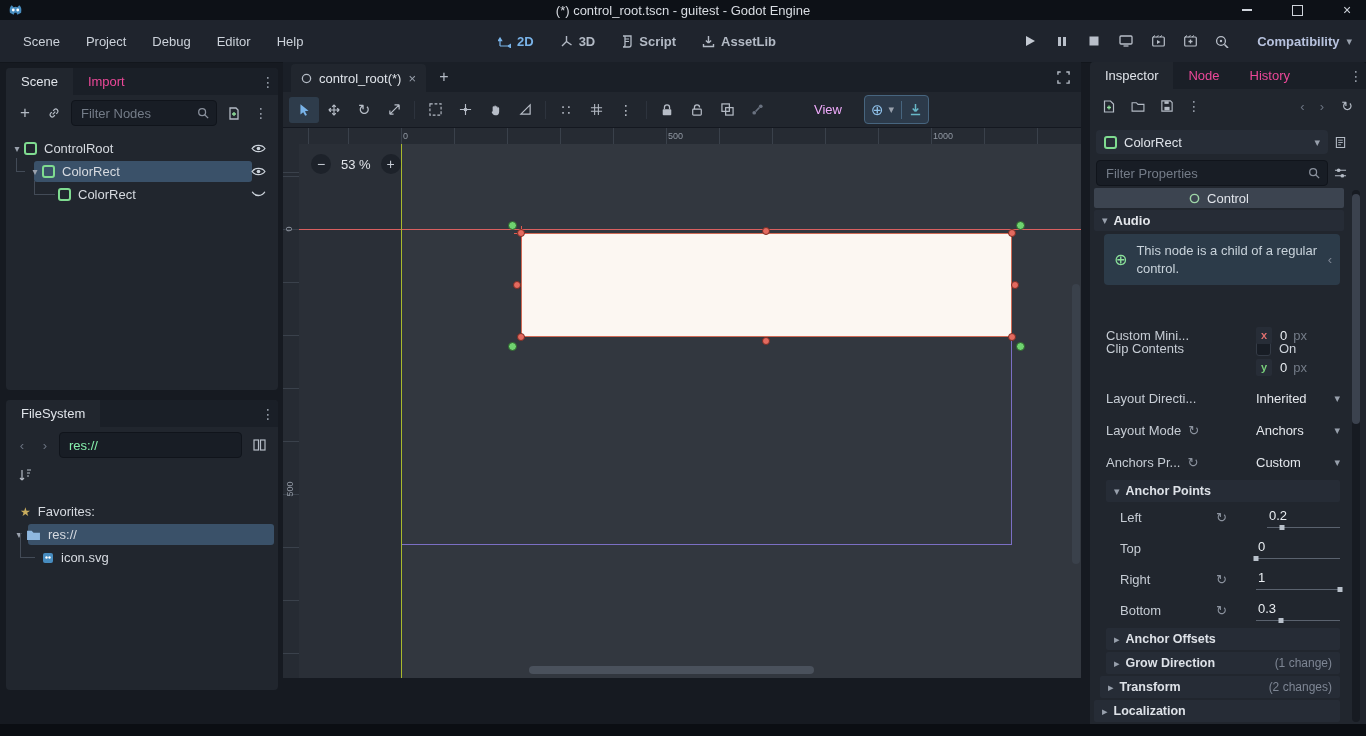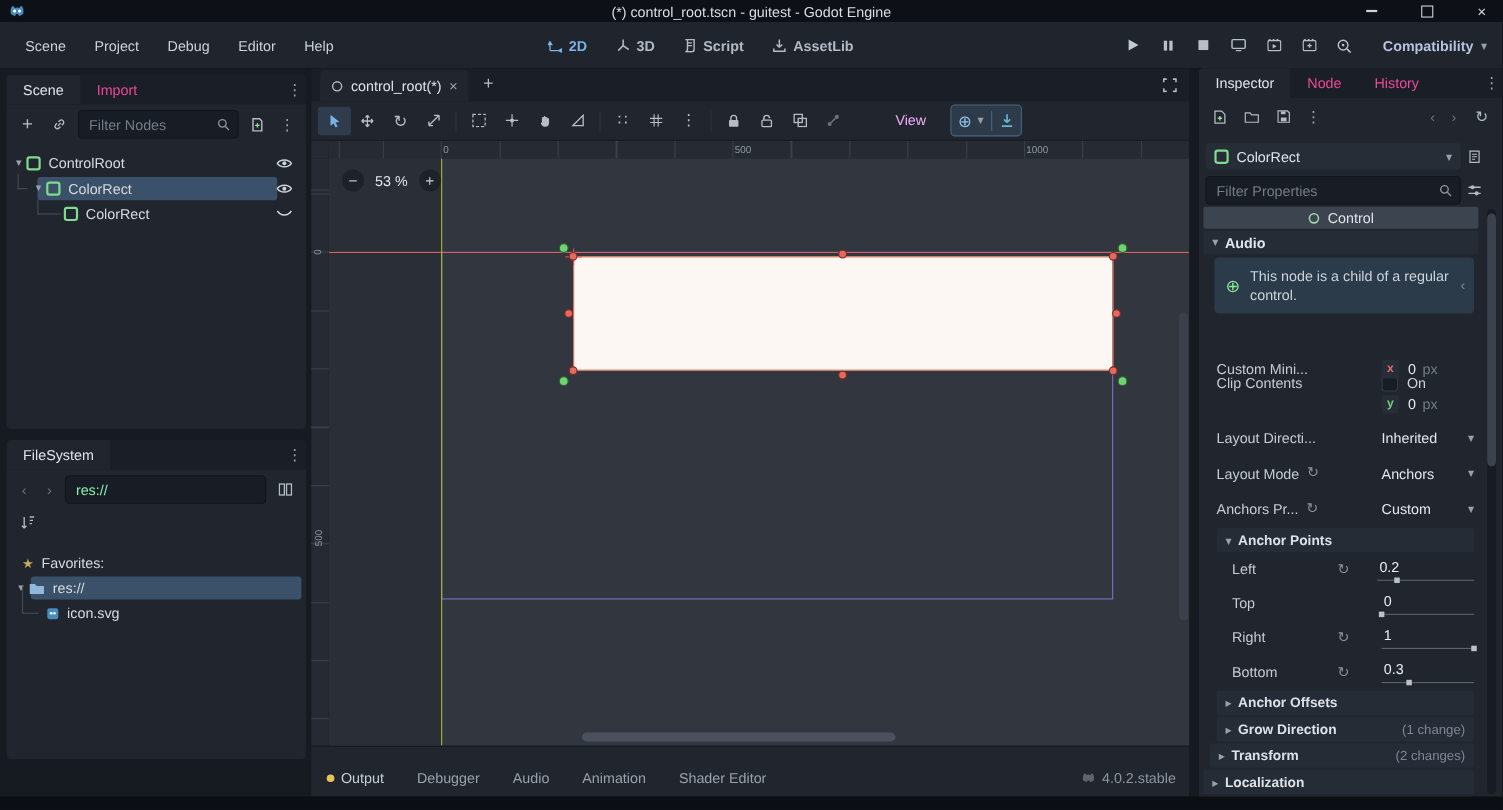--- a/index.html
+++ b/index.html
@@ -472,40 +472,20 @@
     <div class="abs flex" style="left:12px;top:10px;gap:10px;">
       <span class="zoom-circle">−</span>
       <span style="color:#e2e5ea;">53 %</span>
       <span class="zoom-circle">+</span>
     </div>
 
     <div class="abs" style="left:230px;top:522px;width:285px;height:8px;background:#4a515c;border-radius:4px;"></div>
     <div class="abs" style="left:773px;top:140px;width:8px;height:280px;background:#3a414b;border-radius:4px;"></div>
   </div>
 
-  <div class="bottom-panel">
-    <div class="bp-row">
-      <span class="bp-tab first">
-        <span style="width:7px;height:7px;border-radius:50%;background:#e8c25a;"></span>
-        <span>Output</span>
-      </span>
-      <span class="bp-tab">Debugger</span>
-      <span class="bp-tab">Audio</span>
-      <span class="bp-tab">Animation</span>
-      <span class="bp-tab">Shader Editor</span>
-      <span class="version">
-        <span>
-            <svg width="13" height="12" viewBox="0 0 16 14">
-              <path d="M2 10 Q1 4 4 2 L6 4 Q8 3 10 4 L12 2 Q15 4 14 10 L10 12 L9 10 H7 L6 12 Z" fill="#5b6470"></path>
-            </svg>
-          </span>
-        <span>4.0.2.stable</span>
-      </span>
-    </div>
-  </div>
   <div class="bottomstrip"></div>
 
   <div class="insp">
     <div class="dock-tabs">
       <span class="dock-tab active">Inspector</span>
       <span class="dock-tab">Node</span>
       <span class="dock-tab">History</span>
       <span class="kebab" style="margin-left:auto;align-self:center;">⋮</span>
     </div>
     <div class="toolrow">
@@ -640,21 +620,21 @@
       </span>
     </div>
 
     <div class="gbar" style="top:418px;left:16px;">
       <span class="caret">▾</span>
       <span>Anchor Points</span>
     </div>
     <div class="prow" style="top:440px;height:31px;left:30px;">
       <span class="plabel">Left</span>
       <span class="revert" style="position:absolute;left:96px;">↻</span>
-      <span class="pvalue" style="left:132px;">
+      <span class="pvalue" style="left:147px;">
         <span class="spin">
           <span class="num">0.2</span>
           <span class="knob" style="left: 20%;"></span>
         </span>
       </span>
     </div>
     <div class="prow" style="top:471px;height:31px;left:30px;">
       <span class="plabel">Top</span>
 
       <span class="pvalue" style="left:136px;">

